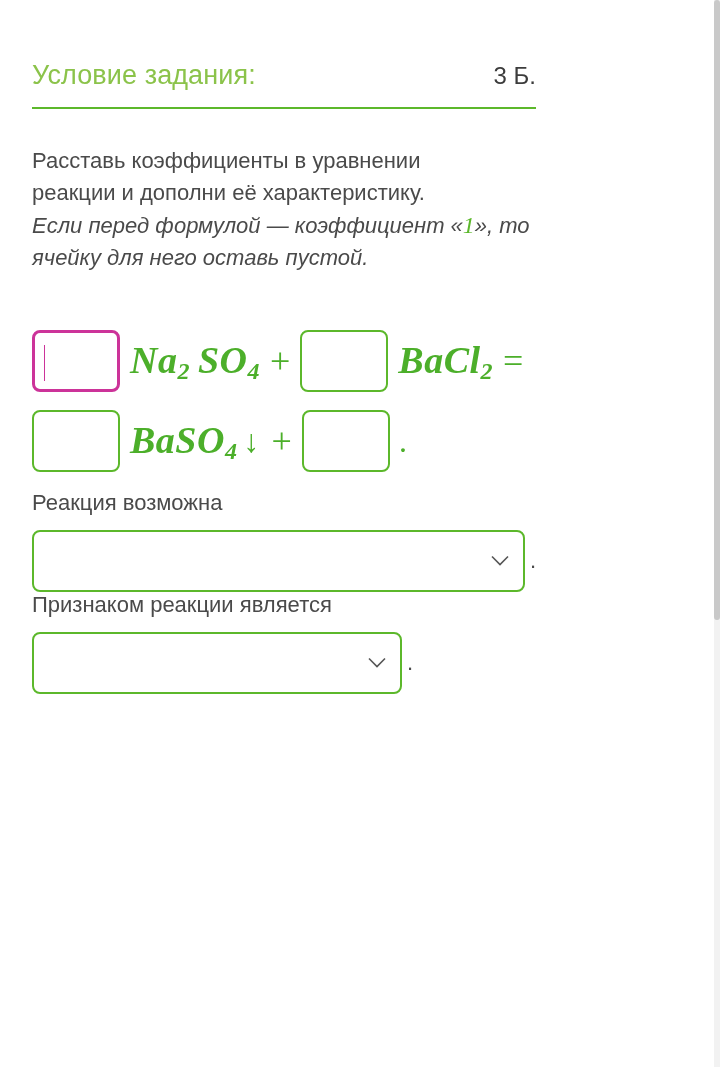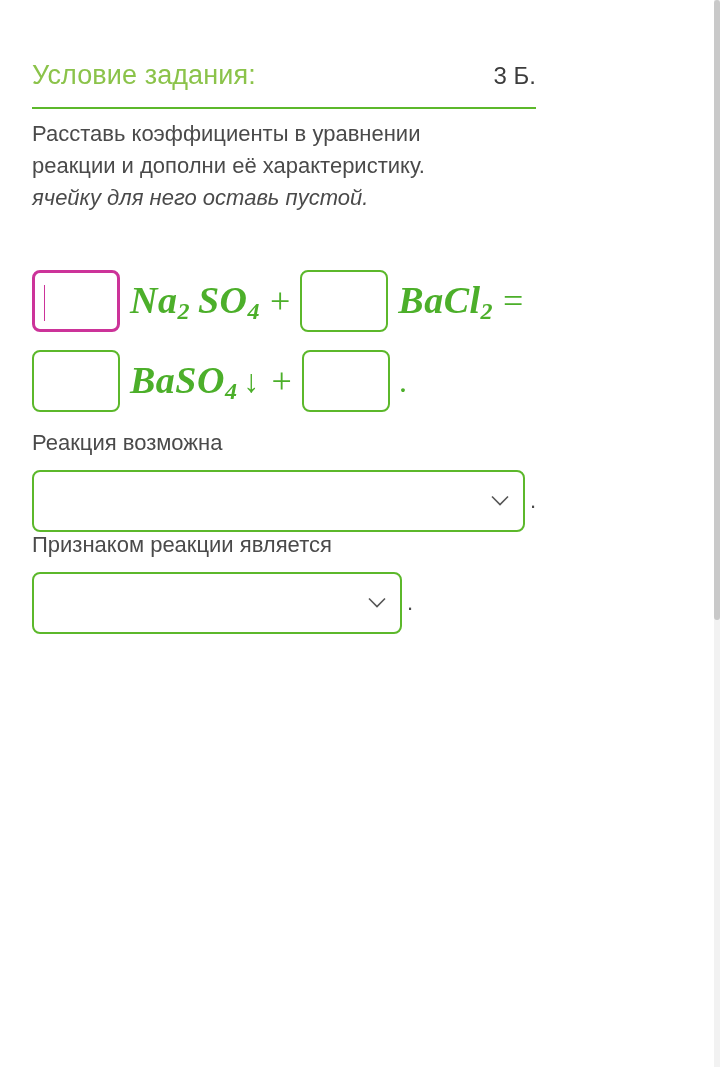--- a/index.html
+++ b/index.html
@@ -40,21 +40,21 @@
     white-space: nowrap;
   }
   .header-rule {
     margin-top: 16px;
     height: 2px;
     background: #5cb82b;
     width: 100%;
   }
   
   .task-text {
-    margin-top: 9px;
+    margin-top: 36px;
     font-size: 22px;
     line-height: 32px;
     color: #4a4a4a;
     max-width: 590px;
   }
   .task-text .italic {
     font-style: italic;
   }
   .coef-one {
     font-family: "Liberation Serif", serif;
@@ -208,20 +208,21 @@
 
   <div class="header-row">
     <div class="header-title">Условие задания:</div>
     <div class="header-score">3 Б.</div>
   </div>
   <div class="header-rule"></div>
 
   <div class="task-text">
     <div>Расставь коэффициенты в уравнении</div>
     <div>реакции и дополни её характеристику.</div>
+    <div class="italic"><span>Если перед формулой — коэффициент «</span><span class="coef-one">1</span><span>», то</span></div>
     <div class="italic">ячейку для него оставь пустой.</div>
   </div>
 
   <div class="equation">
 
     <div class="eq-line">
       <div class="coef-box focused">
         <div class="caret"></div>
       </div>
       <span class="formula"><span>Na</span><sub>2</sub><span class="sp"></span><span>SO</span><sub>4</sub></span>

